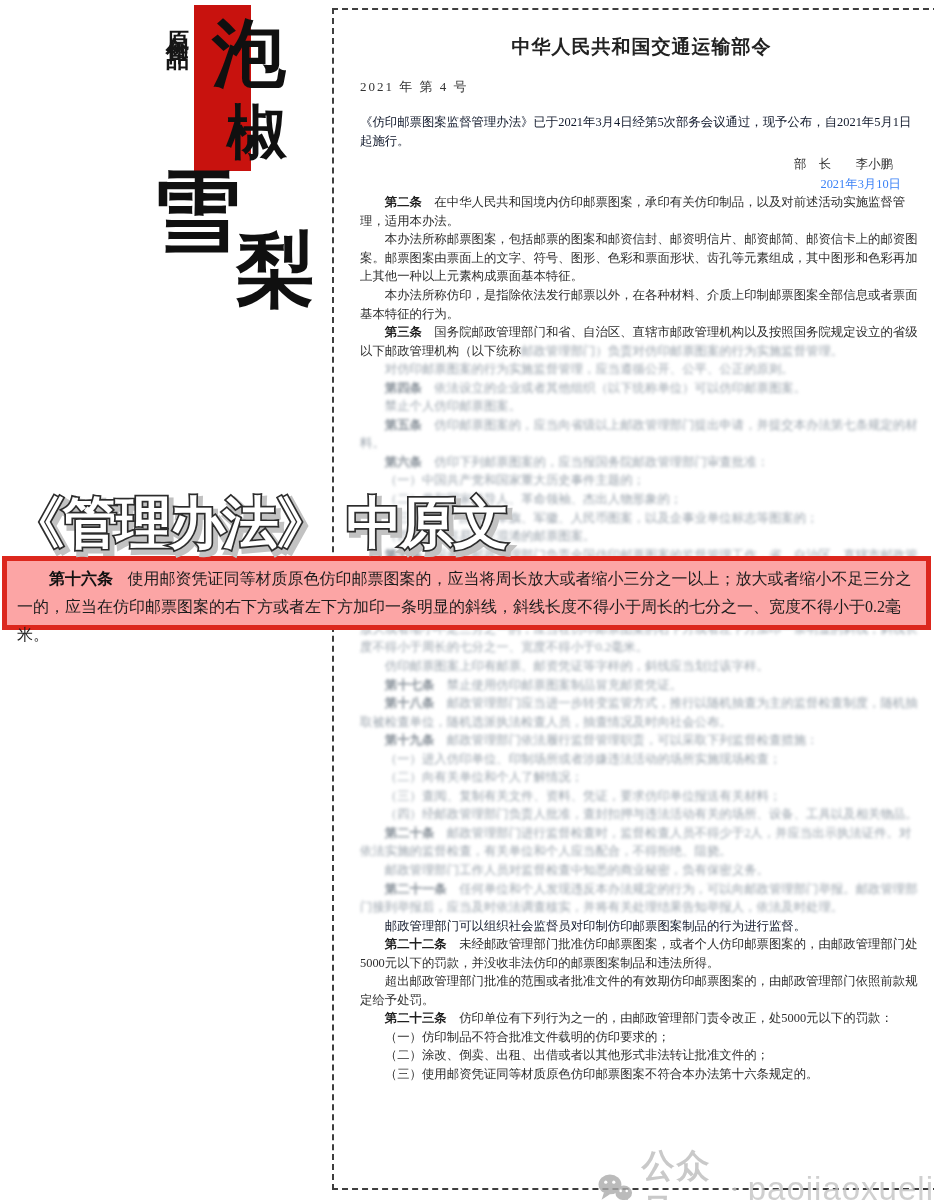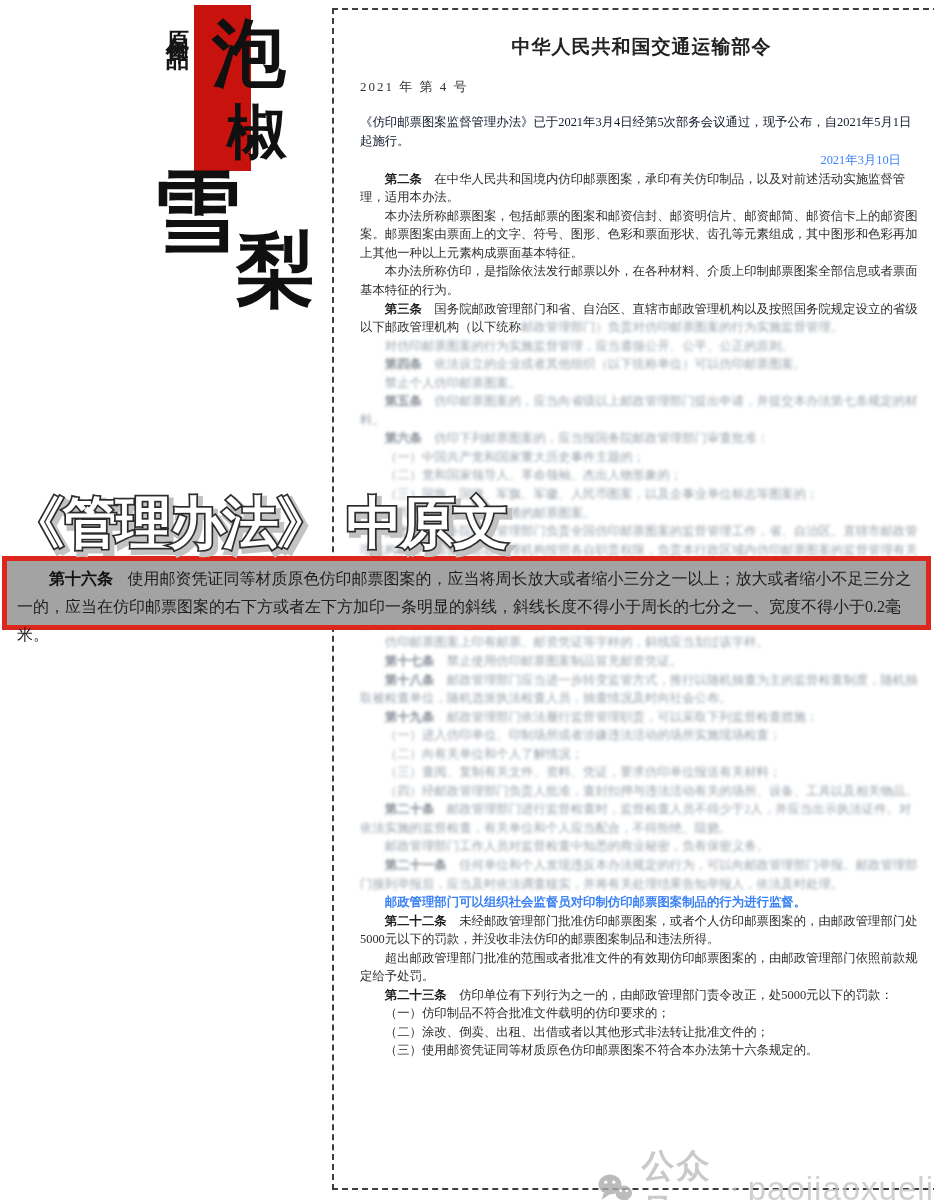--- a/index.html
+++ b/index.html
@@ -30,29 +30,29 @@
   .doc-signer { text-align:right; padding-right:30px; margin-top:5px; color:#313131; }
   .doc-date { text-align:right; padding-right:22px; margin-top:1px; color:#3b82f6; }
   .reg-title { text-align:center; font-weight:bold; font-size:17px; margin-top:29px; margin-bottom:17px; letter-spacing:1px; color:#222; }
 
   .para { text-indent:2em; }
   .para b.head { font-weight:bold; }
   .para.clear { color:#2d2d2d; }
   .para.clear b.head { color:#1f1f1f; }
   .para.blur { color:#9aa3ac; filter:blur(1.4px); }
   .para.blur b.head { color:#828b94; }
-  .para.faded { color:#3b82f6; filter:blur(0.55px);font-weight:bold; }
+  .para.faded { color:#0f172a; filter:blur(0.55px); }
   span.blur { color:#9aa3ac; filter:blur(1.4px); }
 
   
   .headline { position:absolute; left:0px; top:476px; z-index:4; }
 
   
   .highlight-box { position:absolute; left:2px; top:556px; width:929px; height:74px;
-    border:5px solid #dc271d; background:#a3a3a3; z-index:3;
+    border:5px solid #dc271d; background:#fca5a5; z-index:3;
     padding:4px 12px 0 10px; font-size:16px; line-height:28px; color:#1d1d1d; }
   .highlight-box p { text-indent:2em; }
   .hl-head { font-weight:bold; margin-right:0.9em; color:#111; }
 
   
   .watermark { position:absolute; left:597px; top:1144px; z-index:5; display:flex;
     align-items:center; gap:8px; opacity:0.8; }
   .wm-icon { width:48px; height:42px; }
   .wm-label { font-family:"DejaVu Sans","Liberation Sans",sans-serif; font-size:33px;
     color:#bcbcbc; letter-spacing:2px; font-weight:bold;
@@ -70,20 +70,21 @@
   <div class="logo-char lc1">泡</div>
   <div class="logo-char lc2">椒</div>
   <div class="logo-char lc3">雪</div>
   <div class="logo-char lc4">梨</div>
 </div>
 
 <div class="document">
   <div class="doc-title">中华人民共和国交通运输部令</div>
   <div class="doc-no">2021 年 第 4 号</div>
   <div class="doc-announce">《仿印邮票图案监督管理办法》已于2021年3月4日经第5次部务会议通过，现予公布，自2021年5月1日起施行。</div>
+  <div class="doc-signer">部　长　　李小鹏</div>
   <div class="doc-date">2021年3月10日</div>
   <div>
       <p class="para clear"><b class="head">第二条</b>　在中华人民共和国境内仿印邮票图案，承印有关仿印制品，以及对前述活动实施监督管理，适用本办法。</p>
       <p class="para clear">本办法所称邮票图案，包括邮票的图案和邮资信封、邮资明信片、邮资邮简、邮资信卡上的邮资图案。邮票图案由票面上的文字、符号、图形、色彩和票面形状、齿孔等元素组成，其中图形和色彩再加上其他一种以上元素构成票面基本特征。</p>
       <p class="para clear">本办法所称仿印，是指除依法发行邮票以外，在各种材料、介质上印制邮票图案全部信息或者票面基本特征的行为。</p>
       <p class="para clear"><b class="head">第三条</b>　国务院邮政管理部门和省、自治区、直辖市邮政管理机构以及按照国务院规定设立的省级以下邮政管理机构（以下统称<span class="blur">邮政管理部门）负责对仿印邮票图案的行为实施监督管理。</span></p>
       <p class="para blur">对仿印邮票图案的行为实施监督管理，应当遵循公开、公平、公正的原则。</p>
       <p class="para blur"><b class="head">第四条</b>　依法设立的企业或者其他组织（以下统称单位）可以仿印邮票图案。</p>
       <p class="para blur">禁止个人仿印邮票图案。</p>
       <p class="para blur"><b class="head">第五条</b>　仿印邮票图案的，应当向省级以上邮政管理部门提出申请，并提交本办法第七条规定的材料。</p>

